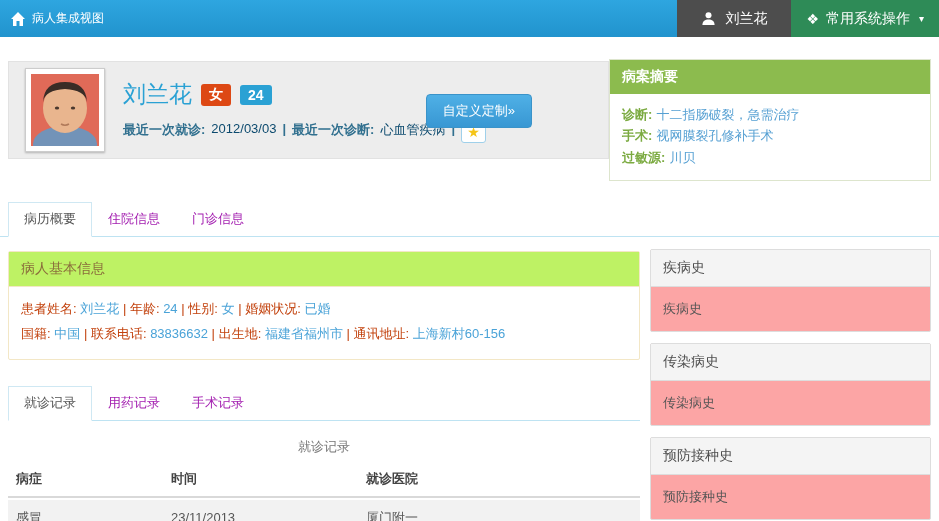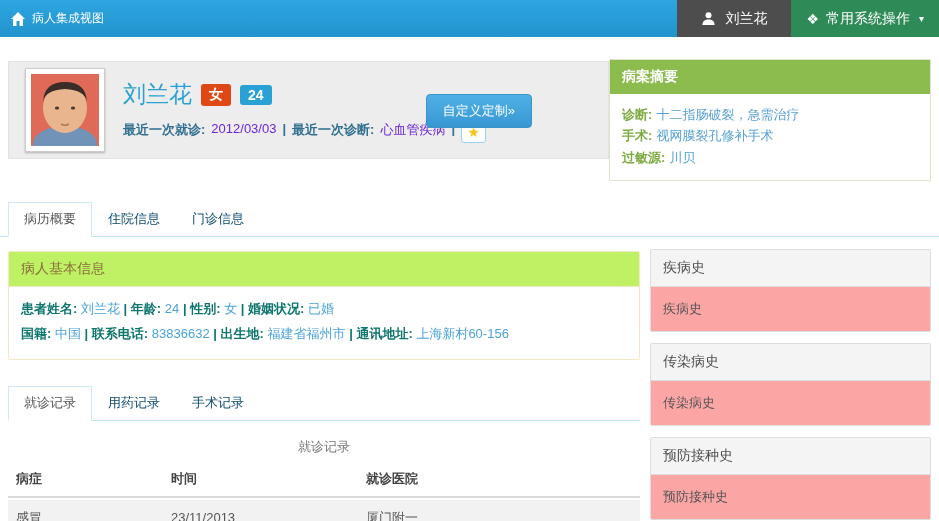--- a/index.html
+++ b/index.html
@@ -20,47 +20,47 @@
   .patient-card { width:612px; height:98px; background:#ededed; border:1px solid #e2e2e2; display:flex; align-items:center; padding-left:16px; position:relative; }
   .photo-frame { width:80px; height:84px; background:#fff; border:1px solid #ccc; box-shadow:0 1px 2px rgba(0,0,0,.25); display:flex; align-items:center; justify-content:center; }
   .patient-meta { margin-left:18px; padding-top:2px; }
   .name-line { display:flex; align-items:center; gap:9px; }
   .patient-name { font-size:23px; color:#2aa1d4; }
   .badge { color:#fff; font-weight:bold; font-size:14px; padding:2px 8px; border-radius:3px; }
   .badge-gender { background:#dd4814; }
   .badge-age { background:#2aa1d4; }
   .visit-line { margin-top:11px; font-size:13px; display:flex; align-items:flex-start; gap:6px; }
   .lbl-b { color:#31708f; font-weight:bold; }
-  .val-blue { color:#6d28d9; }
+  .val-blue { color:#0c4a6e; }
   .sep { color:#31708f; font-weight:bold; }
   .star-box { display:inline-flex; width:25px; height:22px; background:#fff; border:1px solid #9fd0ea; border-radius:3px; align-items:center; justify-content:center; color:#f5c518; font-size:14px; cursor:pointer; }
   .customize-btn { position:absolute; right:76px; top:32px; background:linear-gradient(#4fb0e6,#3897d3); color:#fff; border:1px solid #3a93c9; border-radius:4px; font-size:13px; padding:7px 16px; cursor:pointer; }
 
   .case-summary { width:328px; margin-left:auto; background:#fff; border:1px solid #dde5cd; margin-top:-2px; }
   .case-summary-header { background:#8cbb4e; color:#fff; font-weight:bold; font-size:14px; padding:8px 12px; }
   .case-summary-body { padding:10px 12px 12px; font-size:13px; line-height:1.65; }
   .cs-label { color:#7cab42; font-weight:bold; margin-right:4px; }
   .cs-value { color:#56a0d3; }
 
   
   .tabs-row { display:flex; border-bottom:1px solid #bee3f2; padding:0 8px; margin-top:21px; }
   .tabs-row.inner { margin:26px 0 0 0; padding:0; }
-  .tab { font-size:13px; padding:7px 15px 8px; color:#0c4a6e; cursor:pointer; margin-bottom:-1px; border:1px solid transparent; }
+  .tab { font-size:13px; padding:7px 15px 8px; color:#a21caf; cursor:pointer; margin-bottom:-1px; border:1px solid transparent; }
   .tab.active { background:#fff; color:#555; border:1px solid #cfe8f3; border-bottom:1px solid #fff; }
 
   
   .columns { display:flex; padding:0 8px; align-items:flex-start; }
   .main-col { width:632px; }
   .side-col { width:281px; margin-left:auto; margin-top:12px; }
 
   
   .panel-warning { margin-top:14px; border:1px solid #f3e7c6; border-radius:2px; }
   .panel-warning-header { background:#bef264; color:#8a6d3b; font-size:14px; padding:8px 12px; border-bottom:1px solid #f3e7c6; }
   .panel-warning-body { padding:10px 12px 12px; font-size:13px; line-height:1.9; color:#55534e; }
-  .bi-label { font-weight:bold; color:#0f766e; }
+  .bi-label { font-weight:normal; color:#c2410c; }
   .bi-value { color:#4aa3d8; }
 
   
   .table-caption { text-align:center; color:#777; font-size:13px; margin:17px 0 4px; }
   table.visits { width:100%; border-collapse:separate; border-spacing:0 2px; font-size:13px; }
   table.visits th { text-align:left; color:#444; padding:8px; border-bottom:2px solid #d9d9d9; font-size:13px; }
   table.visits td { padding:9px 8px; color:#555; }
   .col-symptom { width:155px; } .col-time { width:195px; }
   .row-gray td { background:#f2f2f2; }
 

